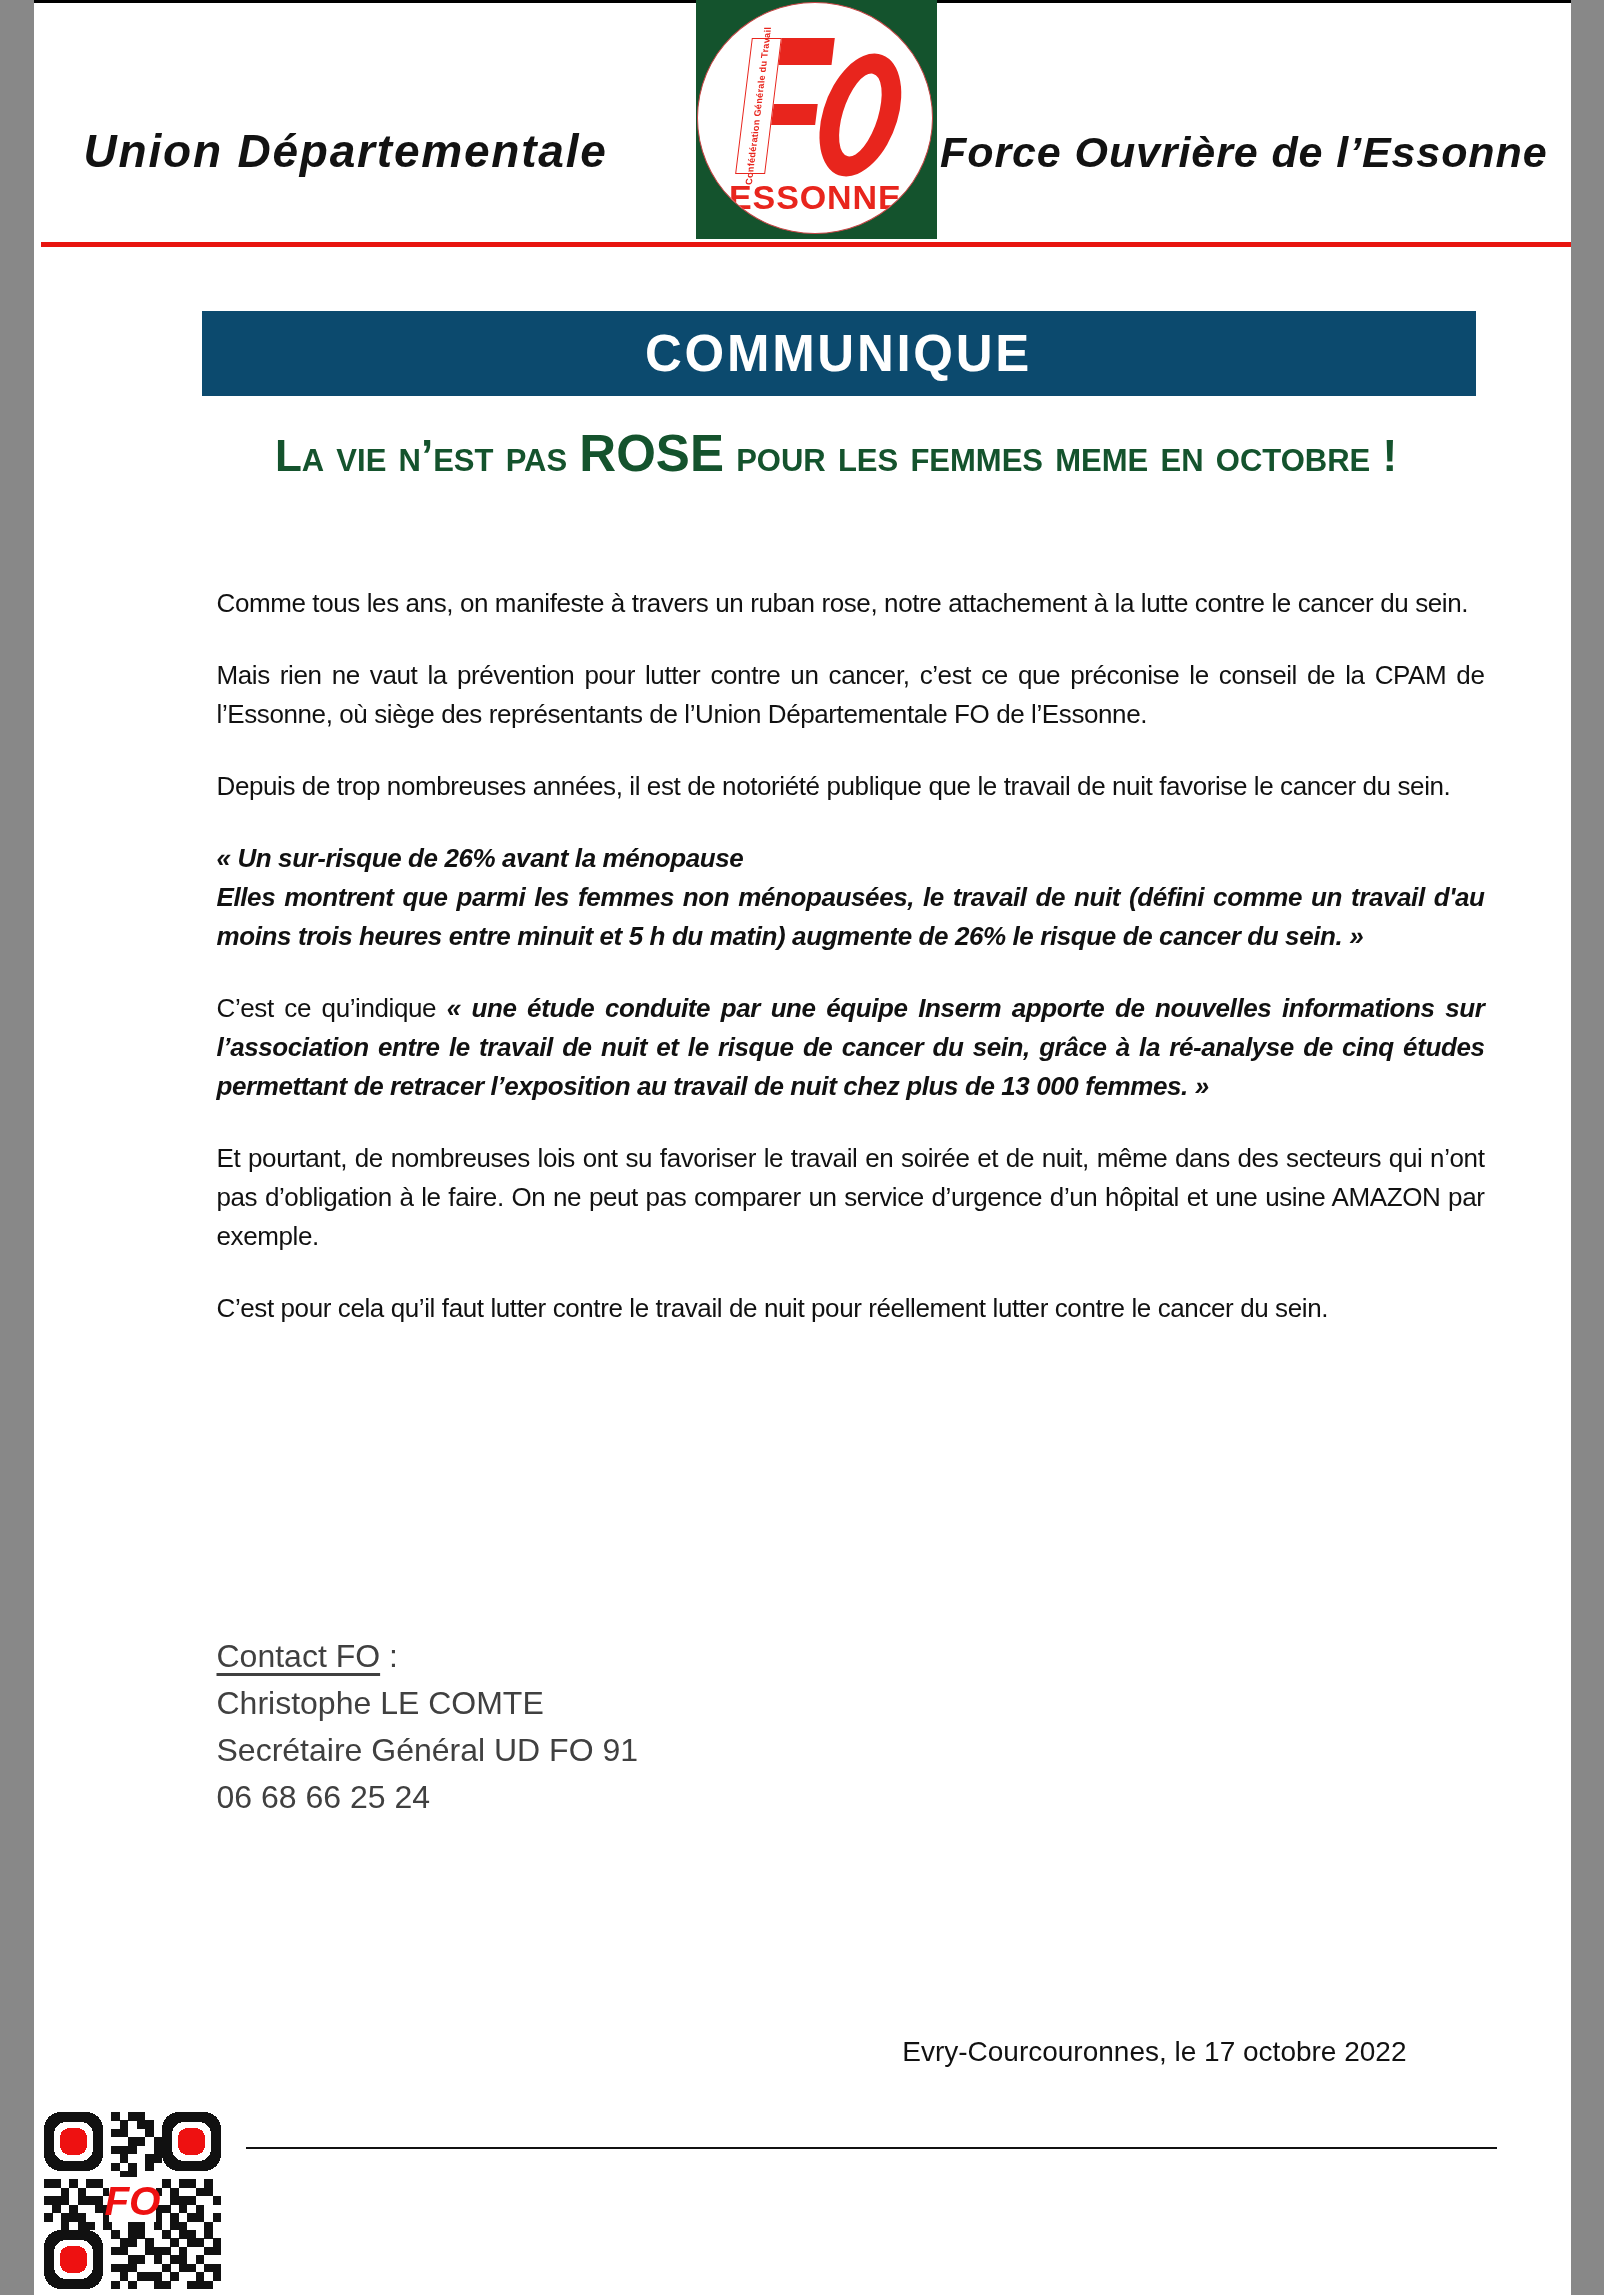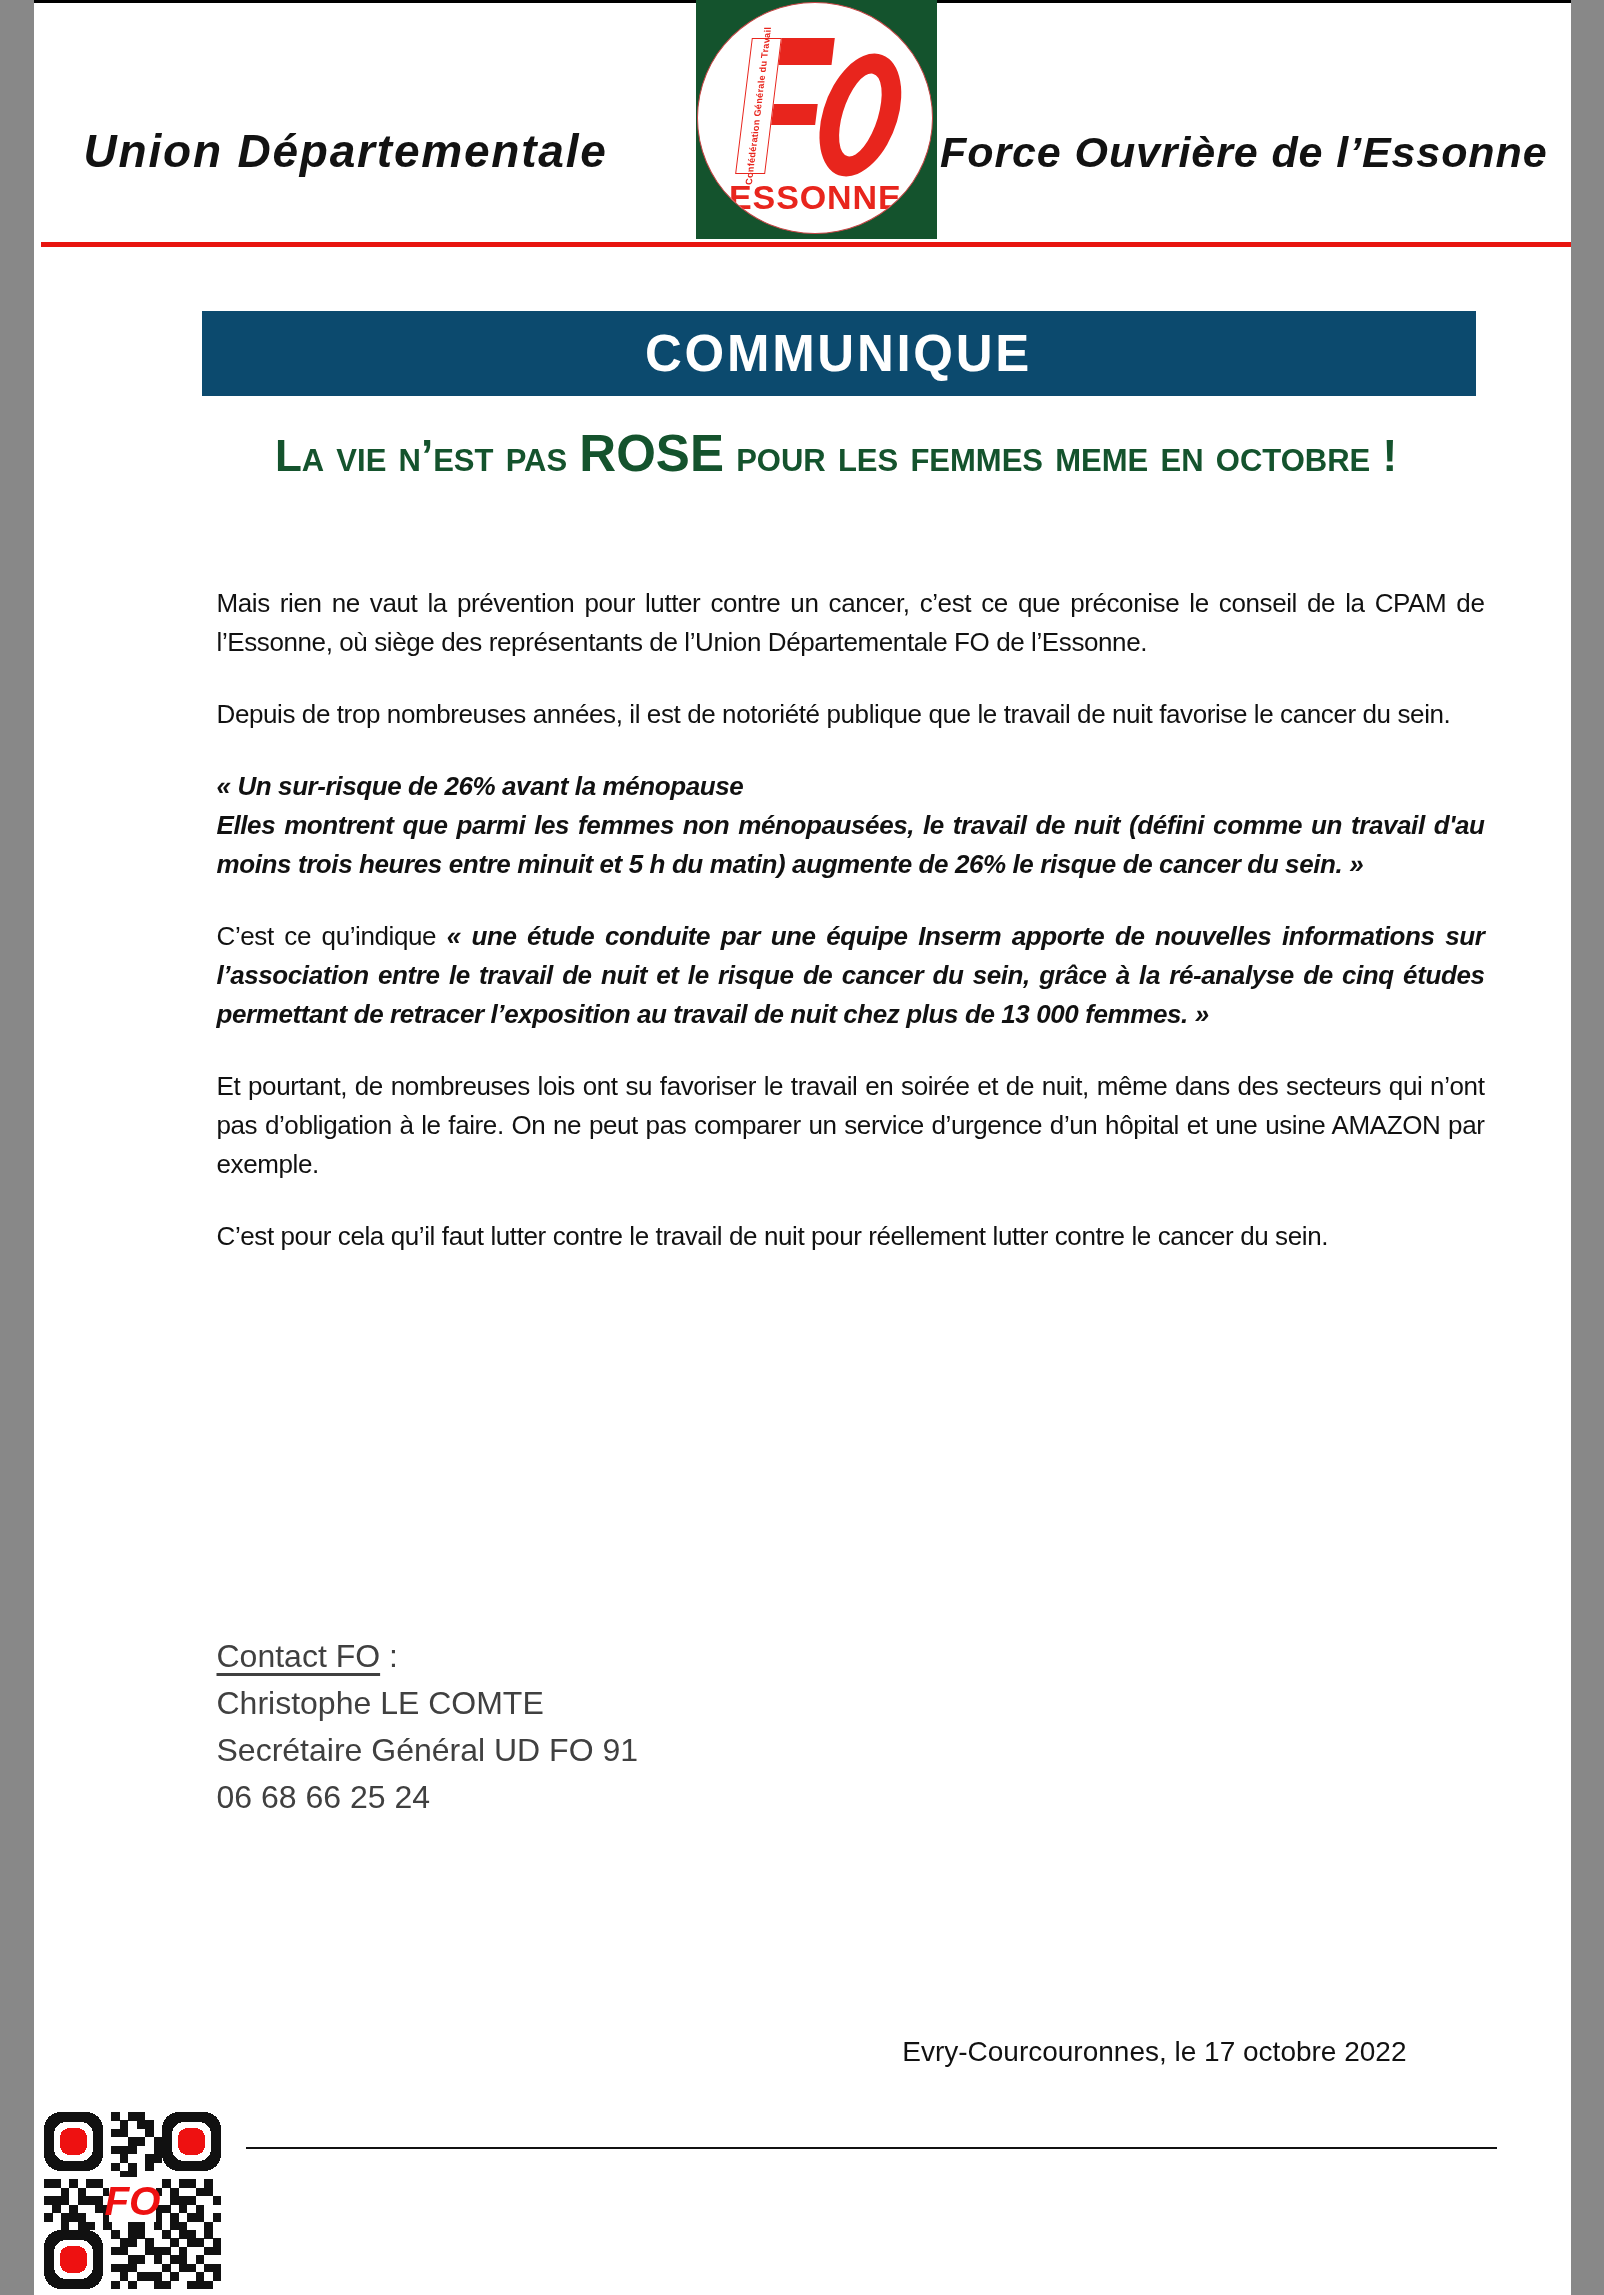--- a/index.html
+++ b/index.html
@@ -112,20 +112,21 @@
 
   <div class="red-rule"></div>
 
   <div class="banner">
     <span class="banner-label">COMMUNIQUE</span>
   </div>
 
   <h1 class="headline"><span class="hl-part">La vie n’est pas </span><span class="hl-rose">ROSE</span><span class="hl-part"> pour les femmes meme en octobre !</span></h1>
 
   <main class="body-text">
+    <p>Comme tous les ans, on manifeste à travers un ruban rose, notre attachement à la lutte contre le cancer du sein.</p>
     <p>Mais rien ne vaut la prévention pour lutter contre un cancer, c’est ce que préconise le conseil de la CPAM de l’Essonne, où siège des représentants de l’Union Départementale FO de l’Essonne.</p>
     <p>Depuis de trop nombreuses années, il est de notoriété publique que le travail de nuit favorise le cancer du sein.</p>
     <p class="quote"><span>« Un sur-risque de 26% avant la ménopause</span><br><span>Elles montrent que parmi les femmes non ménopausées, le travail de nuit (défini comme un travail d'au moins trois heures entre minuit et 5 h du matin) augmente de 26% le risque de cancer du sein. »</span></p>
     <p><span>C’est ce qu’indique </span><span class="quote">« une étude conduite par une équipe Inserm apporte de nouvelles informations sur l’association entre le travail de nuit et le risque de cancer du sein, grâce à la ré-analyse de cinq études permettant de retracer l’exposition au travail de nuit chez plus de 13 000 femmes. »</span></p>
     <p>Et pourtant, de nombreuses lois ont su favoriser le travail en soirée et de nuit, même dans des secteurs qui n’ont pas d’obligation à le faire. On ne peut pas comparer un service d’urgence d’un hôpital et une usine AMAZON par exemple.</p>
     <p>C’est pour cela qu’il faut lutter contre le travail de nuit pour réellement lutter contre le cancer du sein.</p>
   </main>
 
   <section class="contact">
     <div><span class="u">Contact FO</span><span> :</span></div>

